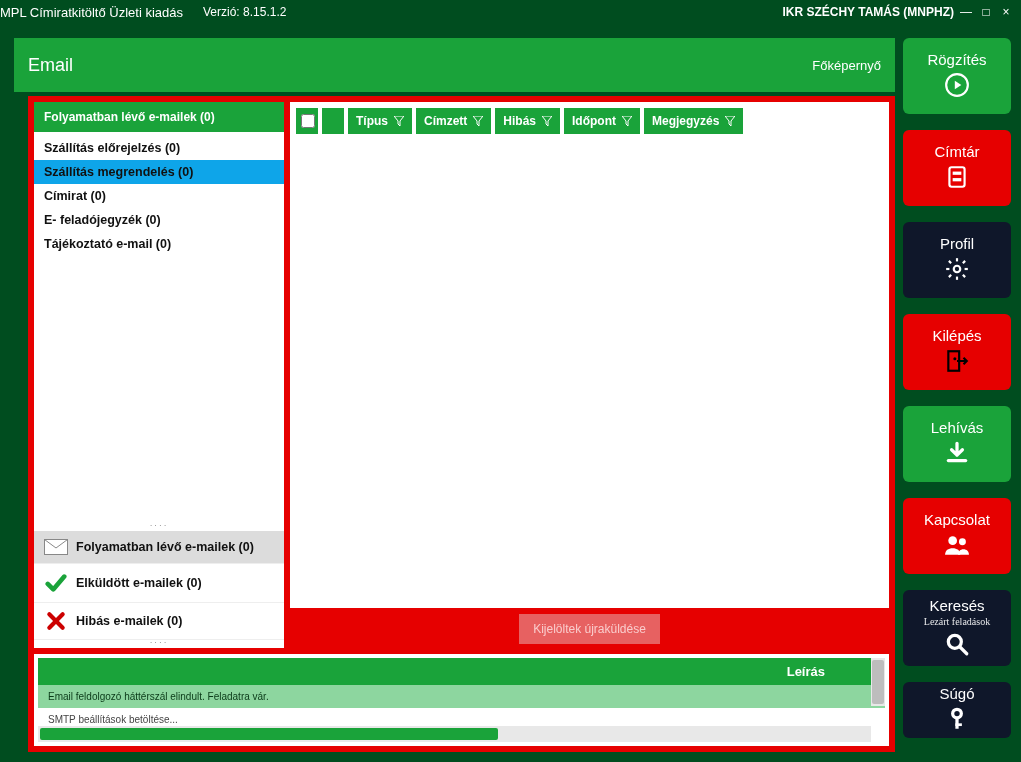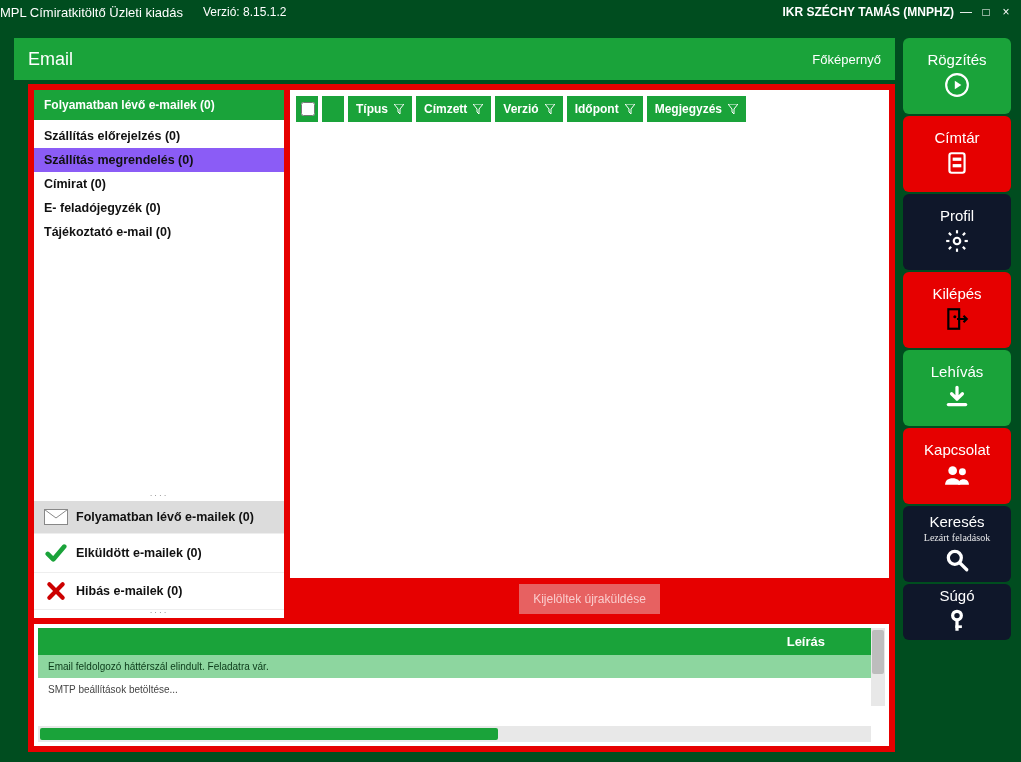--- a/index.html
+++ b/index.html
@@ -45,21 +45,21 @@
 
   .main-col {
     flex: 1;
     display: flex;
     flex-direction: column;
     min-width: 0;
   }
 
   .page-header {
     background: #1aa33a;
-    height: 42px;
+    height: 54px;
     display: flex;
     align-items: center;
     padding: 0 14px;
     font-size: 18px;
     color: #fff;
   }
   .page-header .title { flex: 1; font-weight: 400; }
   .page-header .crumb { font-size: 13px; }
 
   .red-wrap {
@@ -101,21 +101,21 @@
     color: #111;
     padding: 4px 0;
     overflow: auto;
   }
   .tree-item {
     padding: 5px 10px;
     font-size: 12.5px;
     font-weight: 600;
     cursor: pointer;
   }
-  .tree-item.selected { background: #8b5cf6; }
+  .tree-item.selected { background: #0ea5e9; }
 
   .splitdots {
     text-align: center;
     color: #888;
     background: #fff;
     font-size: 8px;
     letter-spacing: 2px;
     height: 8px;
     line-height: 6px;
   }
@@ -190,21 +190,21 @@
     color: #fff;
     font-size: 12px;
     padding: 8px 14px;
     border: none;
     opacity: .8;
     cursor: not-allowed;
   }
 
   
   .logpanel {
-    height: 122px;
+    height: 92px;
     background: #fff;
     position: relative;
     padding: 4px;
     display:flex;
     flex-direction:column;
   }
   .loggrid {
     flex:1;
     overflow: hidden;
     position:relative;
@@ -247,21 +247,21 @@
   .hscroll .thumb {
     position:absolute; top:2px; bottom:2px; left:2px; width:55%;
     background:#1aa33a; border-radius:2px;
   }
 
   
   .actions {
     width: 108px;
     display: flex;
     flex-direction: column;
-    gap: 2px;
+    gap: 16px;
   }
   .actbtn {
     border-radius: 6px;
     height: 76px;
     display:flex;
     flex-direction:column;
     align-items:center;
     justify-content:center;
     gap:4px;
     color:#fff;
@@ -366,21 +366,21 @@
               </div>
               <div class="hcell">
                 <span>Címzett</span>
                 <span class="funnel">
                     <svg viewBox="0 0 10 10">
                       <path d="M0 0 H10 L6 5 V10 L4 8 V5 Z" fill="none" stroke="#fff" stroke-width="1"></path>
                     </svg>
                   </span>
               </div>
               <div class="hcell">
-                <span>Verzió</span>
+                <span>Hibás</span>
                 <span class="funnel">
                     <svg viewBox="0 0 10 10">
                       <path d="M0 0 H10 L6 5 V10 L4 8 V5 Z" fill="none" stroke="#fff" stroke-width="1"></path>
                     </svg>
                   </span>
               </div>
               <div class="hcell">
                 <span>Időpont</span>
                 <span class="funnel">
                     <svg viewBox="0 0 10 10">

